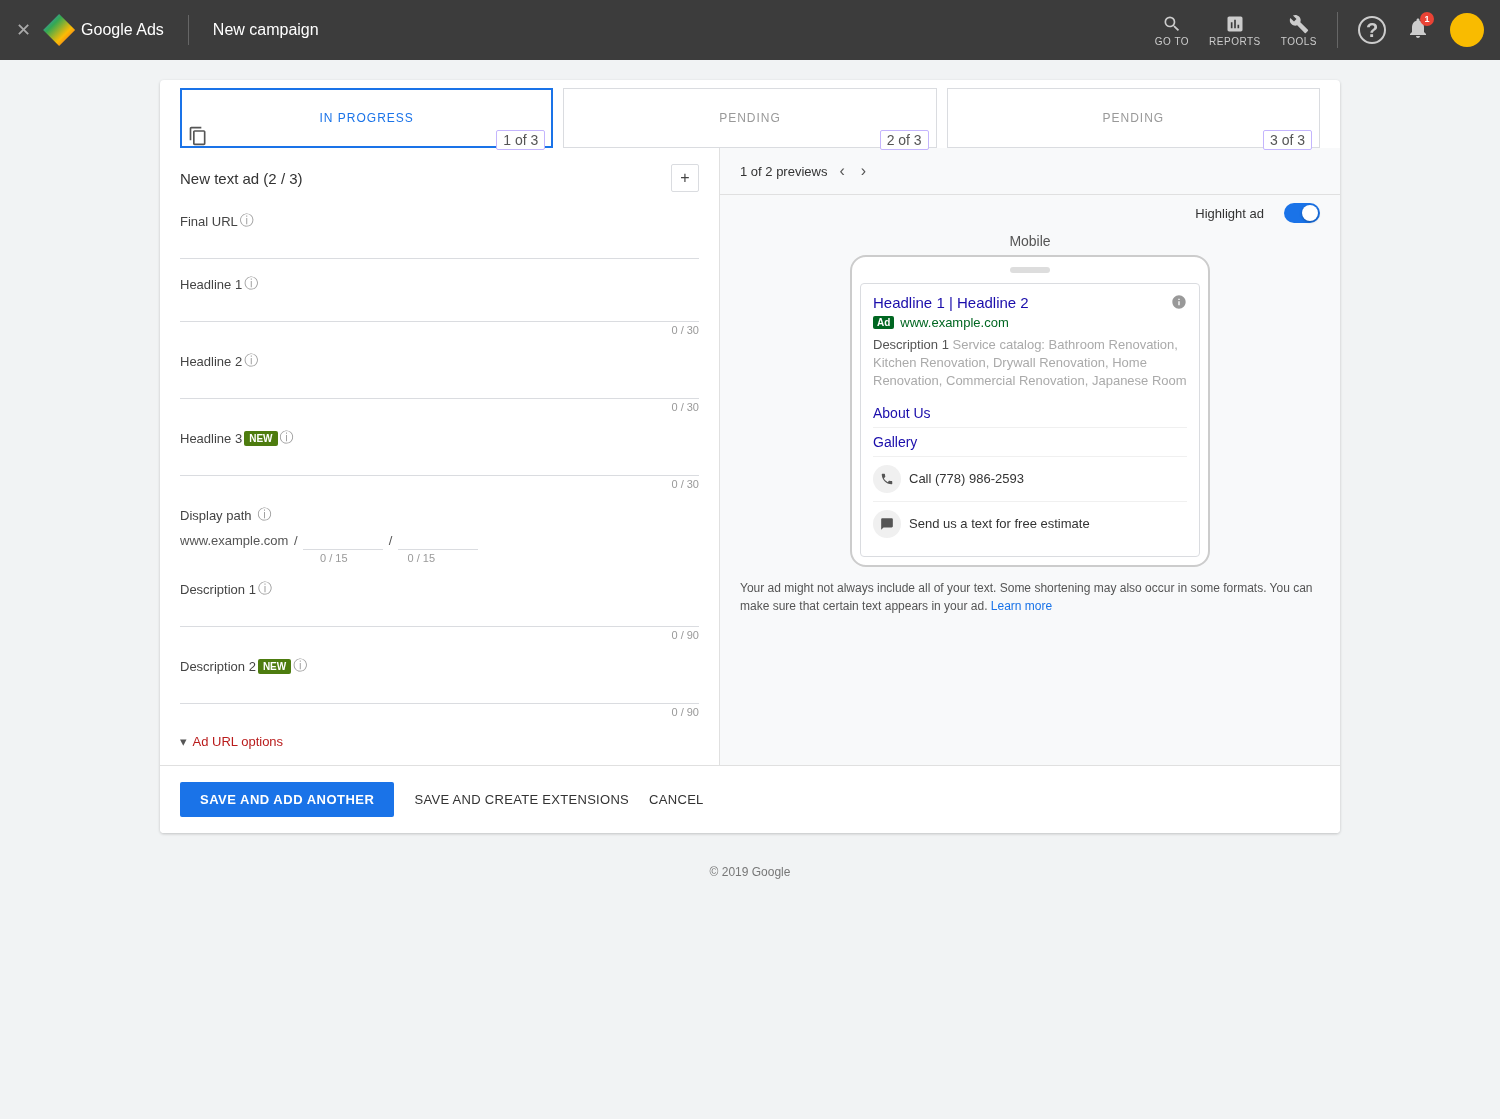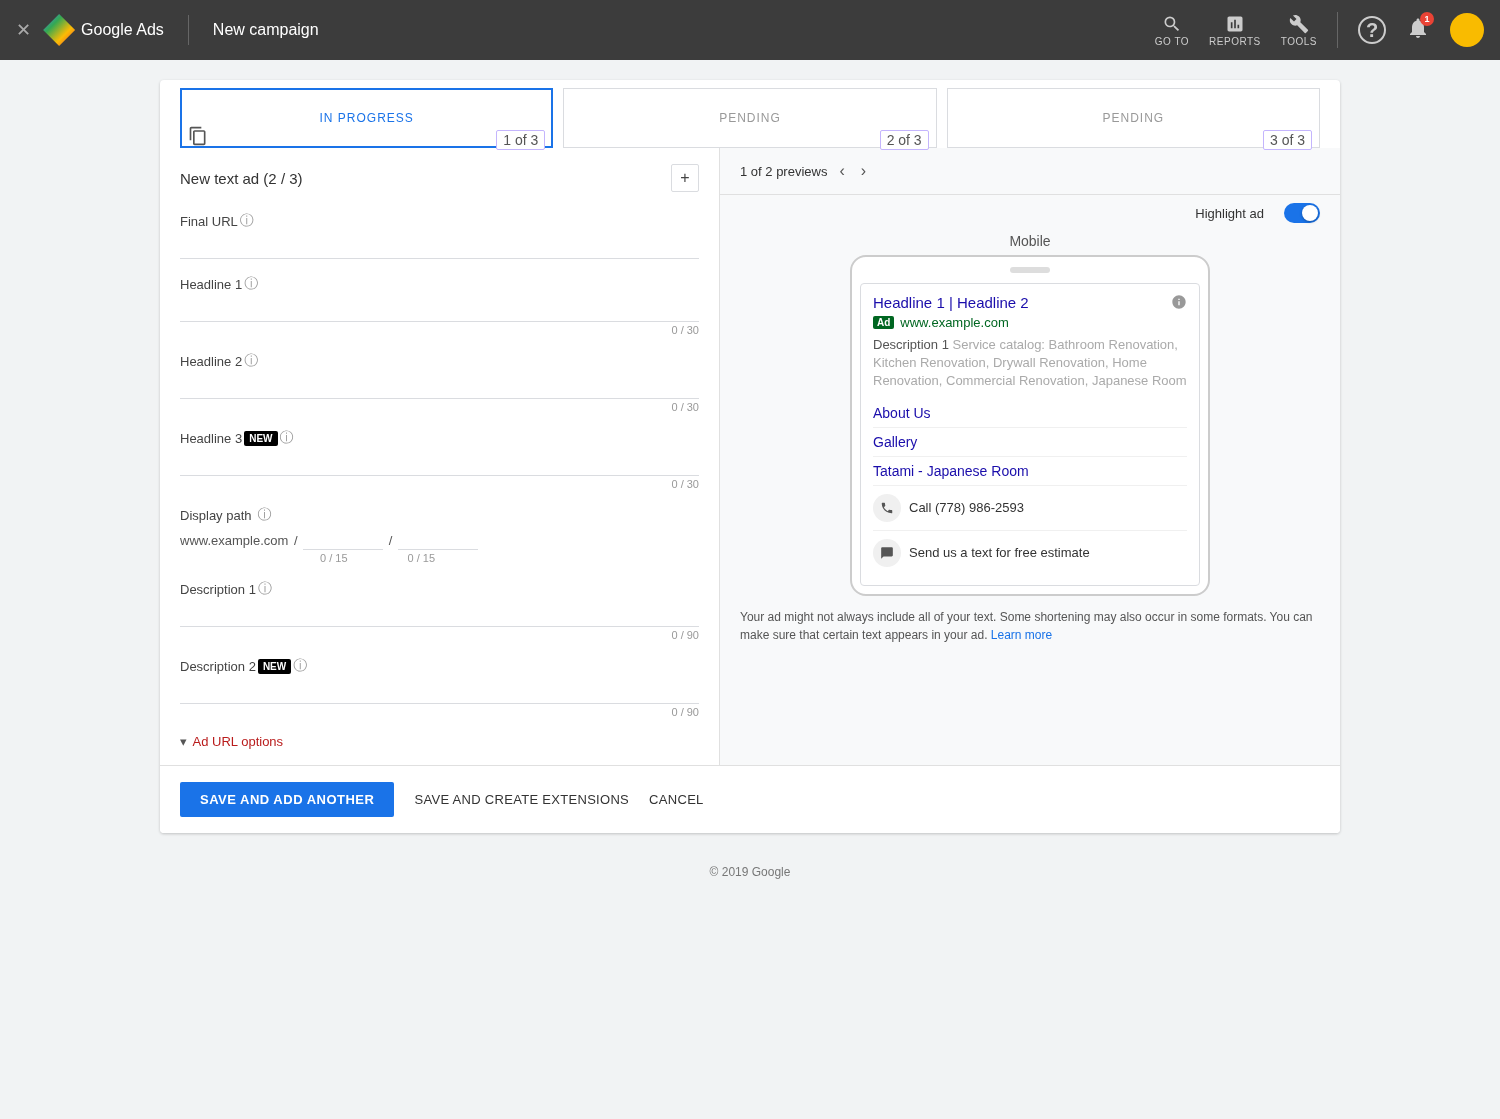--- a/index.html
+++ b/index.html
@@ -136,21 +136,21 @@
       font-size: 11px;
       color: #999;
       margin-top: 2px;
     }
     .info-icon {
       color: #999;
       font-size: 14px;
       cursor: pointer;
     }
     .new-badge {
-      background: #000000;
+      background: #4d7c0f;
       color: white;
       font-size: 10px;
       font-weight: bold;
       padding: 2px 5px;
       border-radius: 2px;
     }
 
     .display-path-section { margin-bottom: 16px; }
     .display-path-label-row {
       display: flex; align-items: center; gap: 6px; margin-bottom: 6px;
@@ -574,21 +574,20 @@
             <span class="ad-url-text">www.example.com</span>
           </div>
           <div class="ad-description">
             <span>Description 1 </span>
             <span style="color:#aaa;">Service catalog: Bathroom Renovation, Kitchen Renovation, Drywall Renovation, Home Renovation, Commercial Renovation, Japanese Room</span>
           </div>
 
           <div class="ad-sitelinks">
             <div class="sitelink-item">About Us</div>
             <div class="sitelink-item">Gallery</div>
-            <div class="sitelink-item">Tatami - Japanese Room</div>
           </div>
 
           <div class="call-item">
             <div class="call-icon-circle">
               <svg width="14" height="14" viewBox="0 0 24 24">
                   <path d="M6.6 10.8c1.4 2.8 3.8 5.1 6.6 6.6l2.2-2.2c.3-.3.7-.4 1-.2 1.1.4 2.3.6 3.6.6.6 0 1 .4 1 1V20c0 .6-.4 1-1 1-9.4 0-17-7.6-17-17 0-.6.4-1 1-1h3.5c.6 0 1 .4 1 1 0 1.3.2 2.5.6 3.6.1.3 0 .7-.2 1L6.6 10.8z" fill="#555"></path>
                 </svg>
             </div>
             <span>Call (778) 986-2593</span>
           </div>

